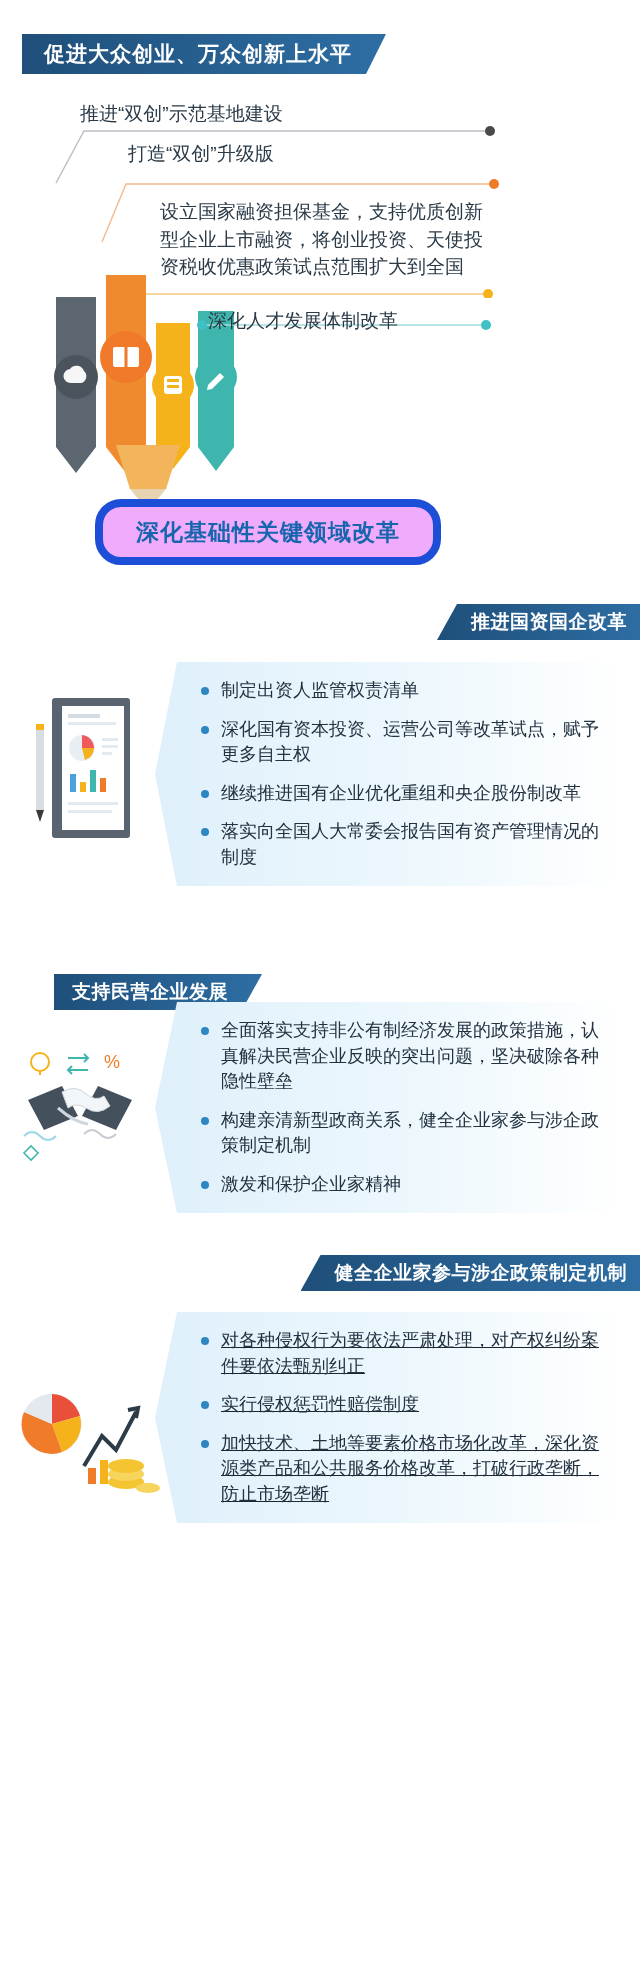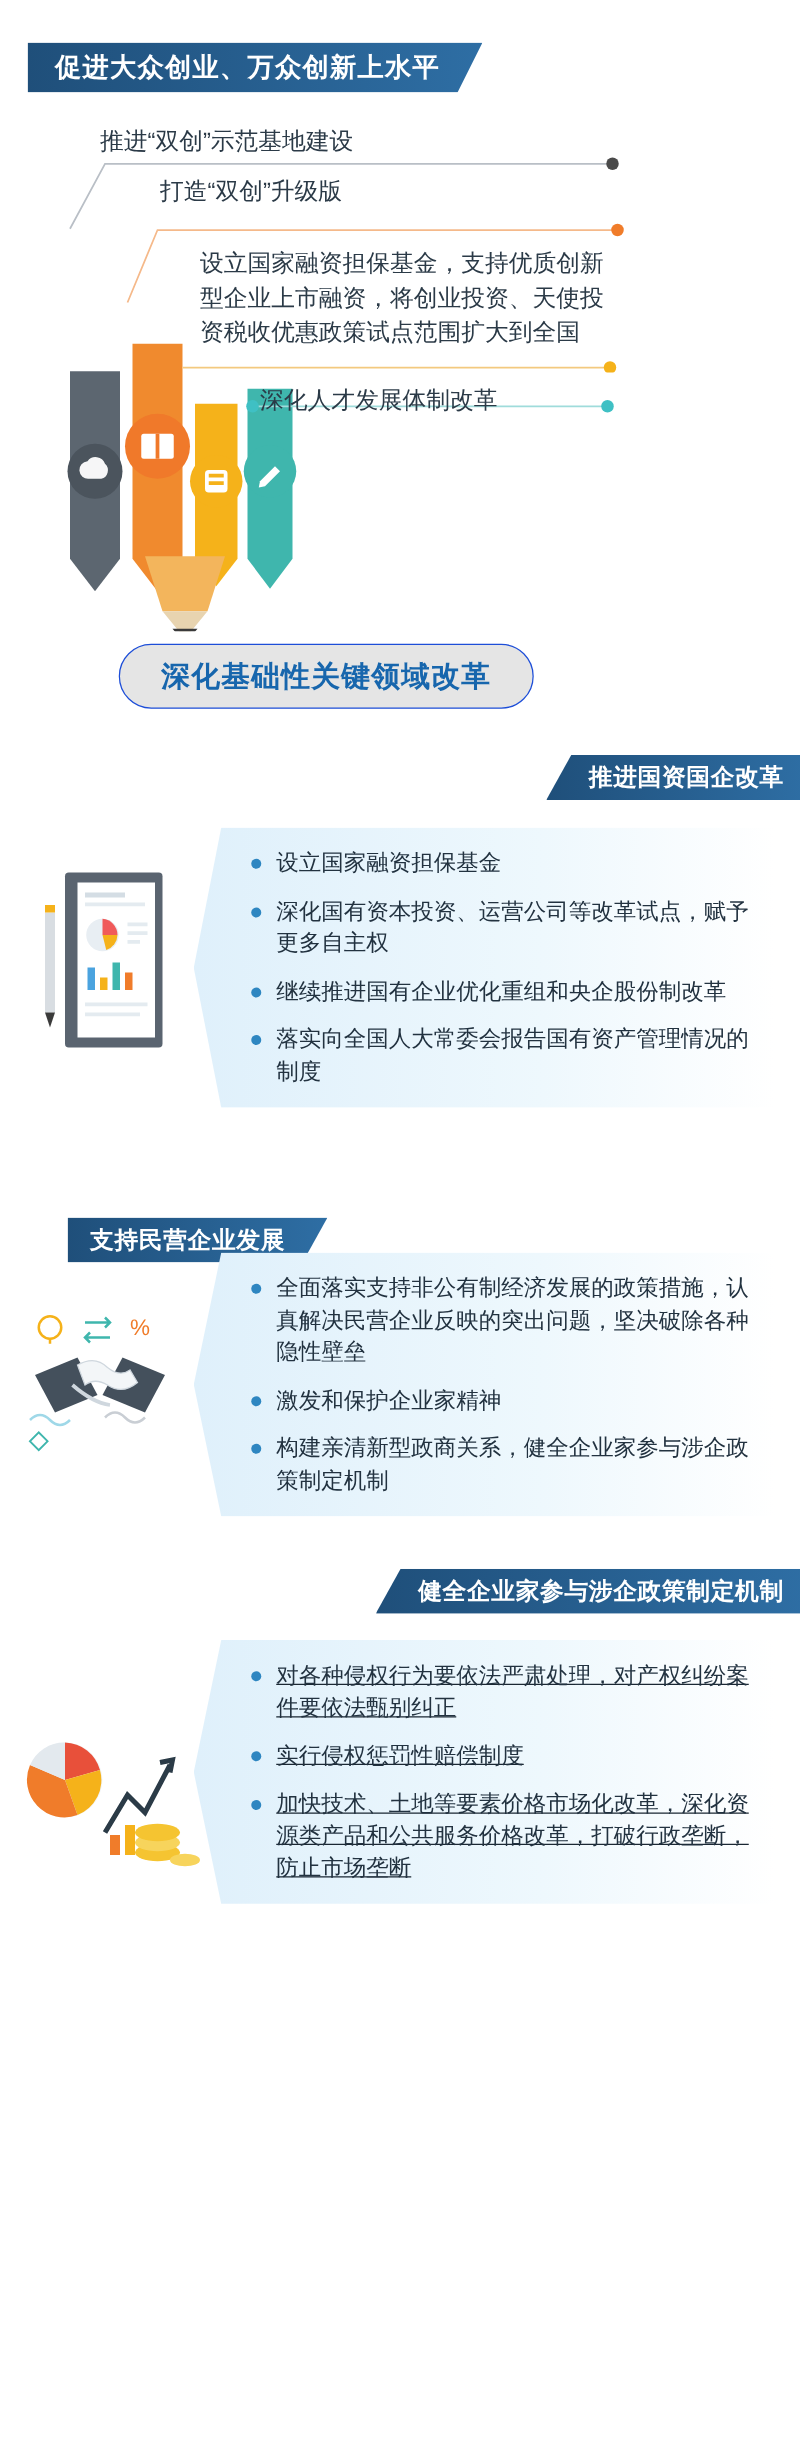--- a/index.html
+++ b/index.html
@@ -23,25 +23,25 @@
   }
   .banner1::after{content:"";}
 
   
   .pencil-art{position:absolute;left:20px;top:245px;width:240px;height:260px;}
 
   .txt1{position:absolute;font-size:19px;color:#2b3a47;line-height:1.45;}
 
   
   .pill{
-    position:absolute;left:95px;top:515px;width:330px;height:50px;
-    border:1px solid #1d4ed8;border-radius:26px;
+    position:absolute;left:95px;top:499px;width:330px;height:50px;
+    border:8px solid #1d4ed8;border-radius:26px;
     display:flex;align-items:center;justify-content:center;
     color:#1766ad;font-size:23px;font-weight:bold;letter-spacing:1px;
-    background:#e5e5e5;
+    background:#f0abfc;
   }
 
   
   .sec-head{
     position:absolute;height:36px;display:flex;align-items:center;
     color:#fff;font-size:19px;font-weight:bold;letter-spacing:.5px;
   }
   .sec-head.right{
     right:22px;padding:0 18px 0 34px;
     background:linear-gradient(90deg,#1f4f7a 0%,#2e6ea4 100%);
@@ -160,21 +160,21 @@
     <rect x="78" y="88" width="6" height="14" fill="#f07c2a"></rect>
     <rect x="46" y="112" width="50" height="3" fill="#e4ebf0"></rect>
     <rect x="46" y="120" width="44" height="3" fill="#e4ebf0"></rect>
     <rect x="14" y="40" width="8" height="80" fill="#d8dde2"></rect>
     <path d="M14 120 h8 l-4 12 z" fill="#3a3a3a"></path>
     <rect x="14" y="34" width="8" height="6" fill="#f5b21a"></rect>
   </svg>
 
   <div class="panel" style="top:662px;">
     <ul>
-      <li>设立国家融资担保基金</li>
+      <li>制定出资人监管权责清单</li>
       <li>深化国有资本投资、运营公司等改革试点，赋予更多自主权</li>
       <li>继续推进国有企业优化重组和央企股份制改革</li>
       <li>落实向全国人大常委会报告国有资产管理情况的制度</li>
     </ul>
   </div>
 
   <div class="sec-head left" style="top:974px;">支持民营企业发展</div>
 
   <svg class="art" style="left:18px;top:1030px;" width="130" height="140" viewBox="0 0 130 140">
     <path d="M10 70 l34 -14 l16 30 l-34 14 z" fill="#44505c"></path>
@@ -187,22 +187,22 @@
     <path d="M70 40 h-20 m4 -4 l-4 4 l4 4" fill="none" stroke="#3fb6ad" stroke-width="2"></path>
     <text x="86" y="38" font-size="18" fill="#f07c2a" font-family="Liberation Sans, sans-serif">%</text>
     <path d="M6 106 q8 -8 16 0 q8 8 16 0" fill="none" stroke="#9fd8e8" stroke-width="2"></path>
     <path d="M66 104 q8 -8 16 0 q8 8 16 0" fill="none" stroke="#c9ced4" stroke-width="2"></path>
     <rect x="8" y="118" width="10" height="10" transform="rotate(45 13 123)" fill="none" stroke="#3fb6ad" stroke-width="1.5"></rect>
   </svg>
 
   <div class="panel" style="top:1002px;">
     <ul>
       <li>全面落实支持非公有制经济发展的政策措施，认真解决民营企业反映的突出问题，坚决破除各种隐性壁垒</li>
+      <li>构建亲清新型政商关系，健全企业家参与涉企政策制定机制</li>
       <li>激发和保护企业家精神</li>
-      <li>构建亲清新型政商关系，健全企业家参与涉企政策制定机制</li>
     </ul>
   </div>
 
   <div class="sec-head right" style="top:1255px;">健全企业家参与涉企政策制定机制</div>
 
   <svg class="art" style="left:10px;top:1370px;" width="150" height="140" viewBox="0 0 150 140">
     <circle cx="42" cy="54" r="30" fill="#f3f6f8"></circle>
     <path d="M42 54 L42 24 A30 30 0 0 1 70 46 Z" fill="#e8503a"></path>
     <path d="M42 54 L70 46 A30 30 0 0 1 52 82 Z" fill="#f5b21a"></path>
     <path d="M42 54 L52 82 A30 30 0 0 1 14 42 Z" fill="#f07c2a"></path>

